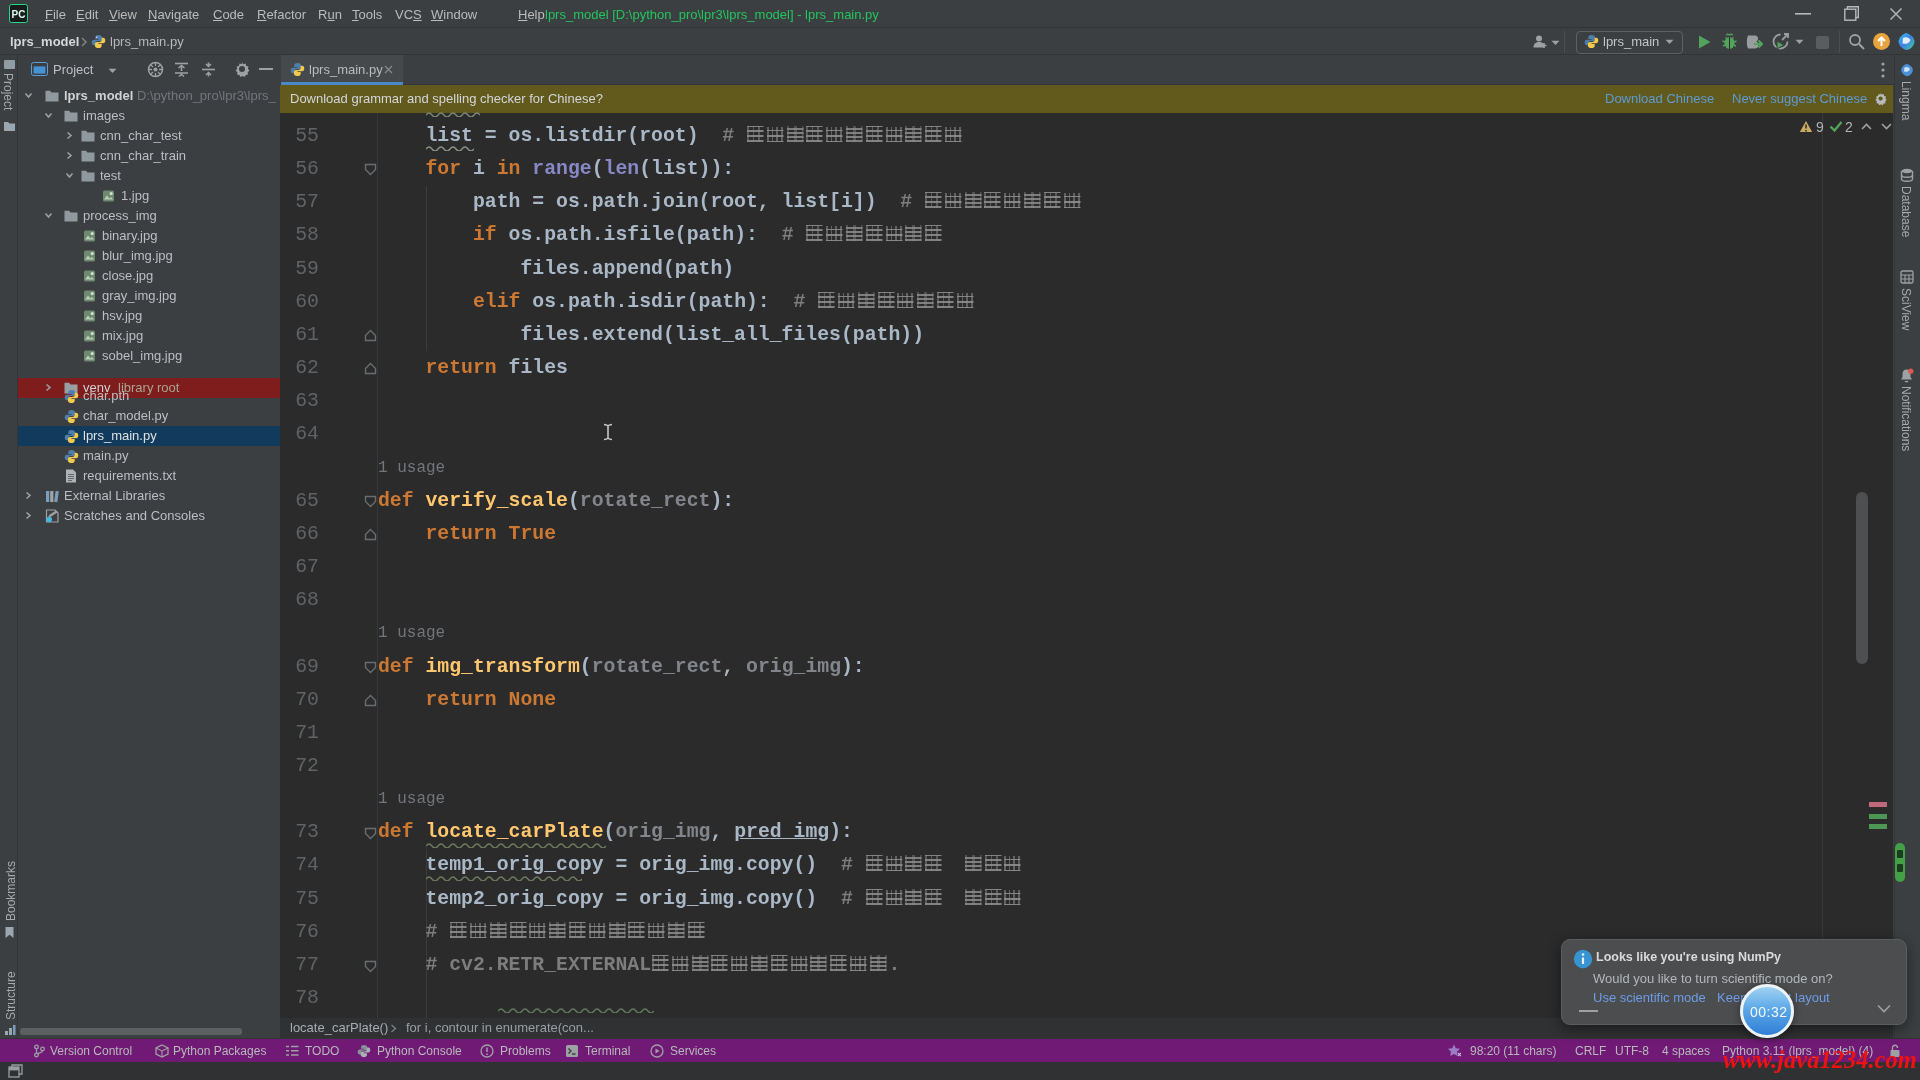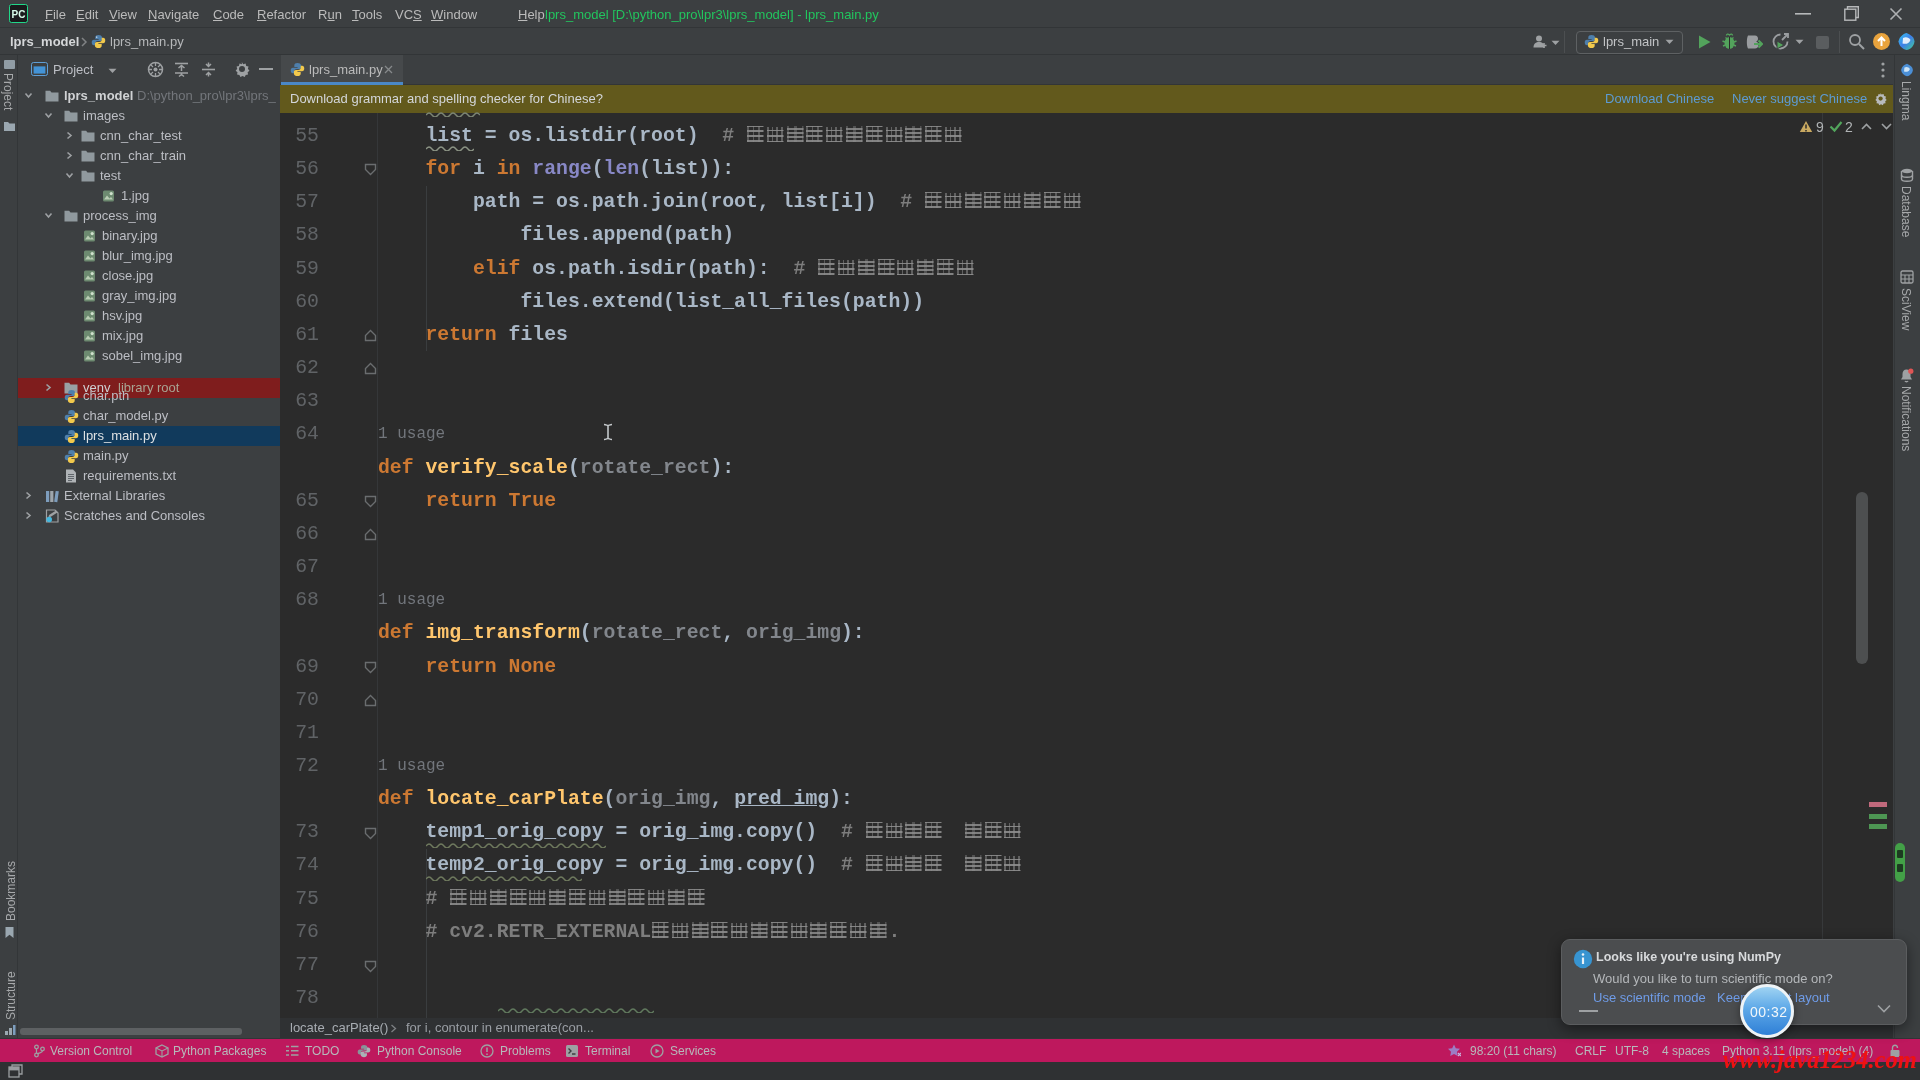--- a/index.html
+++ b/index.html
@@ -32,21 +32,21 @@
 
 .cj{display:inline-block;width:19.8px;height:17px;vertical-align:-1px;filter:blur(.6px);
 background:repeating-linear-gradient(0deg,rgba(142,142,142,.88) 0 1.9px,transparent 1.9px 4.9px),repeating-linear-gradient(90deg,rgba(142,142,142,.48) 0 1.9px,transparent 1.9px 5.6px);
 background-size:16.5px 16px,16.5px 16px;background-repeat:no-repeat;background-position:1px 1px}
 .cj:nth-of-type(3n){background:repeating-linear-gradient(0deg,rgba(142,142,142,.84) 0 2px,transparent 2px 4.1px),repeating-linear-gradient(90deg,rgba(142,142,142,.4) 0 2.4px,transparent 2.4px 7.4px);background-size:16.5px 16px,16.5px 16px;background-repeat:no-repeat;background-position:1px 1px}
 .cj:nth-of-type(3n+2){background:repeating-linear-gradient(0deg,rgba(142,142,142,.9) 0 1.8px,transparent 1.8px 5.8px),repeating-linear-gradient(90deg,rgba(142,142,142,.55) 0 1.8px,transparent 1.8px 4.6px);background-size:16.5px 16px,16.5px 16px;background-repeat:no-repeat;background-position:1px 2px}
 .cjs{display:inline-block;width:19.8px}
 
 #rstrip{position:absolute;left:1894px;top:55px;width:26px;height:1007px;background:#3c3f41;border-left:1px solid #333638}
 
-#status{position:absolute;left:0;top:1038px;width:1920px;height:24px;background:#be185d;border-top:1px solid #323537;color:#b7b9bb;font-size:12px}
+#status{position:absolute;left:0;top:1038px;width:1920px;height:24px;background:#701a75;border-top:1px solid #323537;color:#b7b9bb;font-size:12px}
 #bstrip{position:absolute;left:0;top:1062px;width:1920px;height:18px;background:#2f3133}
 .sbit{position:absolute;top:5px;white-space:nowrap}
 </style></head><body>
 <div id="root">
 
 <div id="menubar">
  <svg class="abs" style="left:9px;top:4px" width="19" height="19" viewBox="0 0 19 19">
         <rect x="0.5" y="0.5" width="18" height="18" rx="2" fill="#1a1b1c" stroke="#21d789" stroke-width="1"></rect>
         <text x="9.5" y="13.5" font-size="10" font-weight="bold" fill="#d8fbe9" text-anchor="middle" font-family="Liberation Sans">PC</text>
       </svg>
@@ -452,20 +452,21 @@
           <div>74</div>
           <div>75</div>
           <div>76</div>
           <div>77</div>
           <div>78</div>
         </div>
   <div id="lines" class="codefont">
 <div>    list = os.listdir(root)  <span class="cm"># <i class="cj"></i><i class="cj"></i><i class="cj"></i><i class="cj"></i><i class="cj"></i><i class="cj"></i><i class="cj"></i><i class="cj"></i><i class="cj"></i><i class="cj"></i><i class="cj"></i></span></div>
 <div>    <span class="kw">for</span> i <span class="kw">in</span> <span class="bi">range</span>(<span class="bi">len</span>(list)):</div>
 <div>        path = os.path.join(root, list[i])  <span class="cm"># <i class="cj"></i><i class="cj"></i><i class="cj"></i><i class="cj"></i><i class="cj"></i><i class="cj"></i><i class="cj"></i><i class="cj"></i></span></div>
+<div>        <span class="kw">if</span> os.path.isfile(path):  <span class="cm"># <i class="cj"></i><i class="cj"></i><i class="cj"></i><i class="cj"></i><i class="cj"></i><i class="cj"></i><i class="cj"></i></span></div>
 <div>            files.append(path)</div>
 <div>        <span class="kw">elif</span> os.path.isdir(path):  <span class="cm"># <i class="cj"></i><i class="cj"></i><i class="cj"></i><i class="cj"></i><i class="cj"></i><i class="cj"></i><i class="cj"></i><i class="cj"></i></span></div>
 <div>            files.extend(list_all_files(path))</div>
 <div>    <span class="kw">return</span> files</div>
 <div>&nbsp;</div>
 <div>&nbsp;</div>
 <div class="ug">1 usage</div>
 <div><span class="kw">def</span> <span class="fn">verify_scale</span>(<span class="pr">rotate_rect</span>):</div>
 <div>    <span class="kw">return</span> <span class="kw">True</span></div>
 <div>&nbsp;</div>

